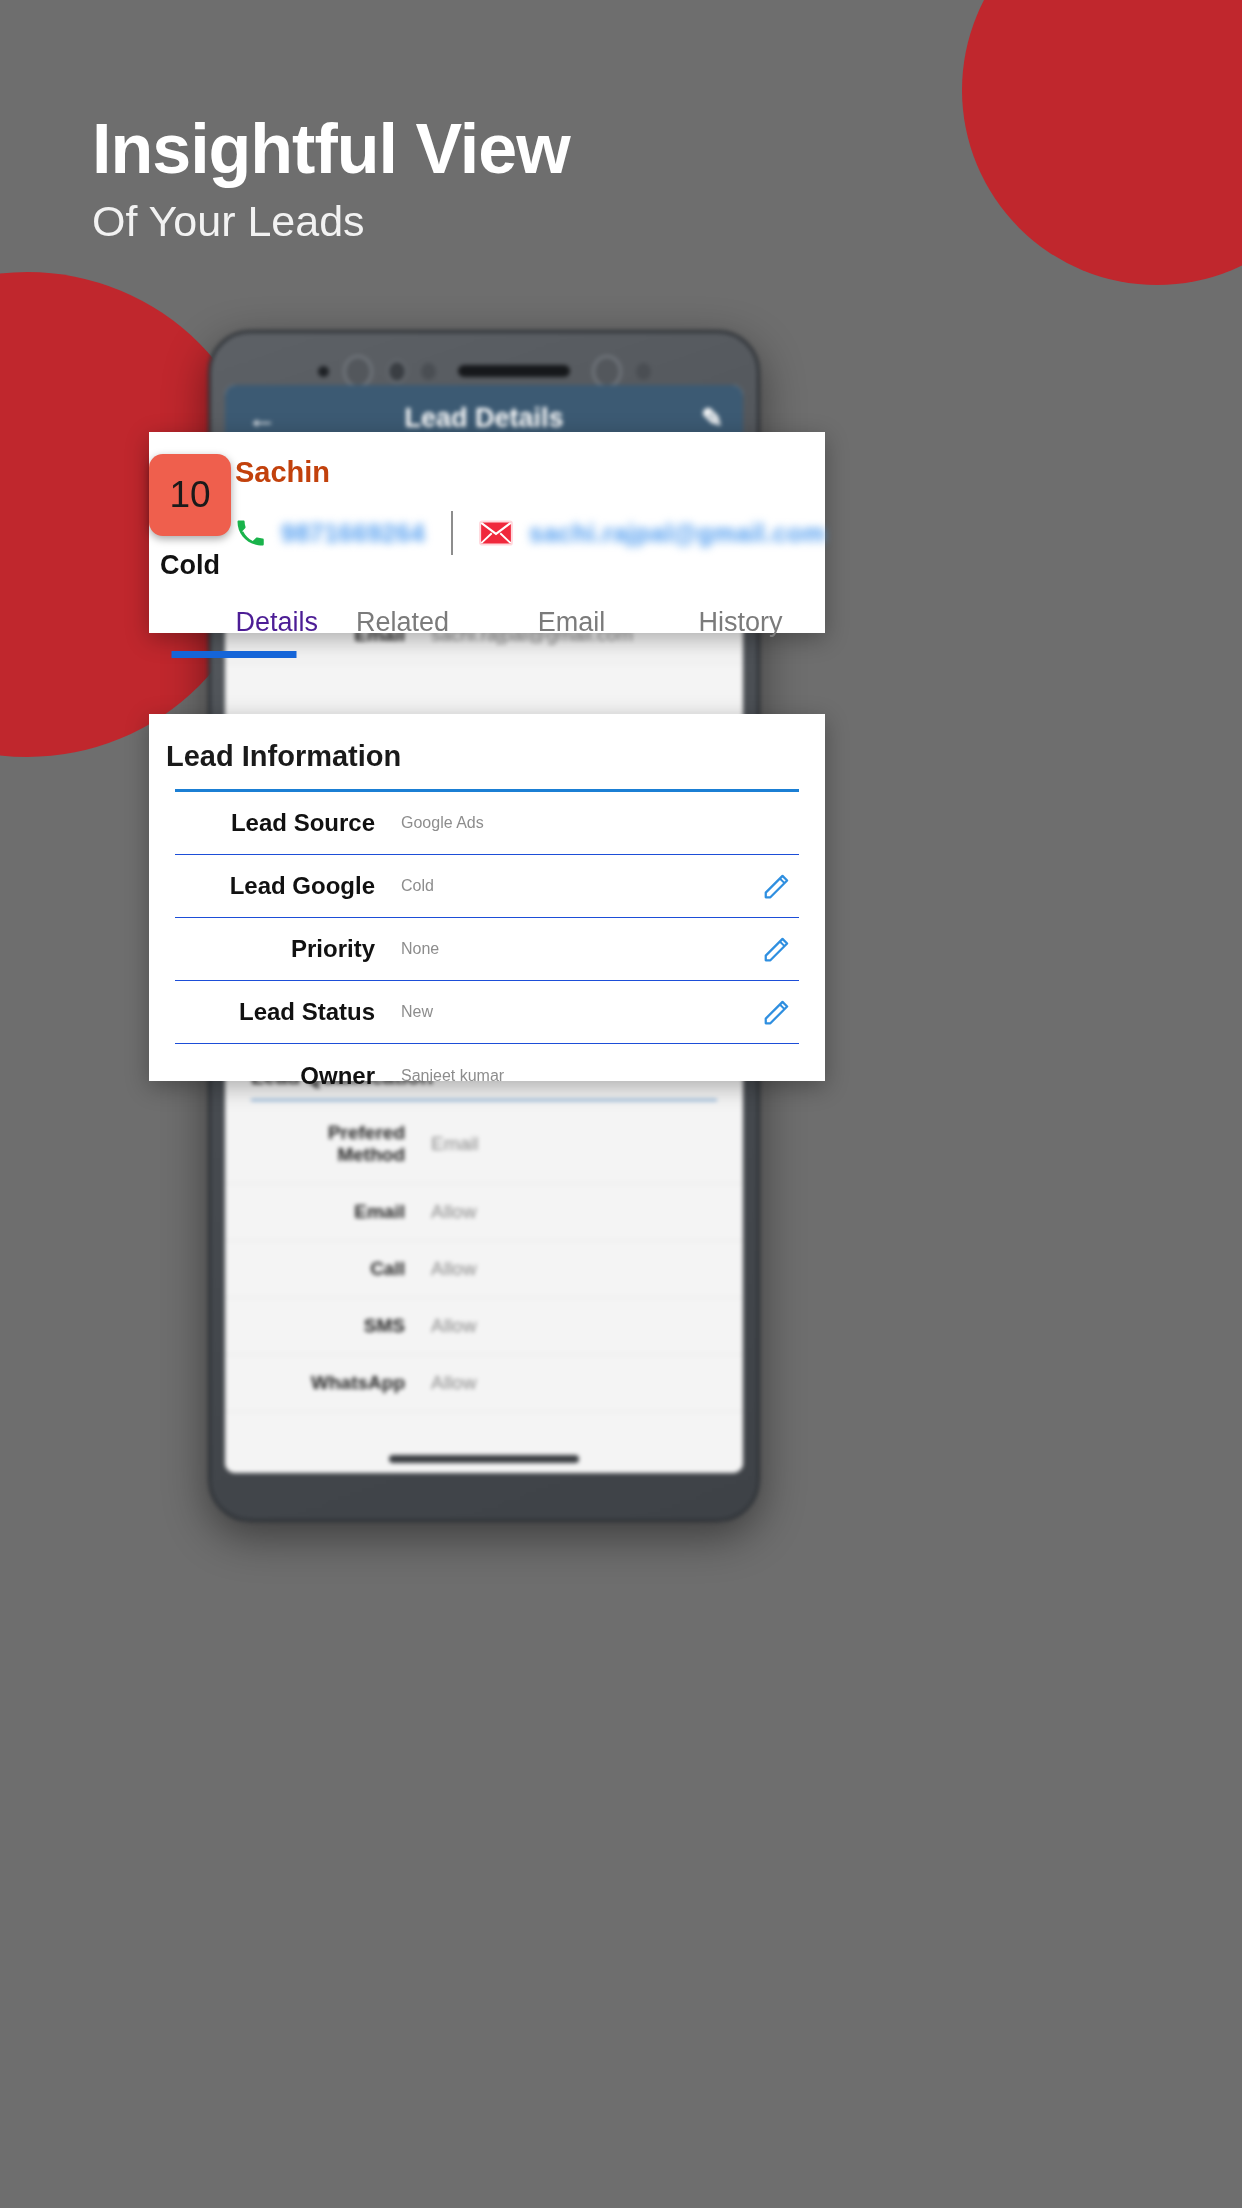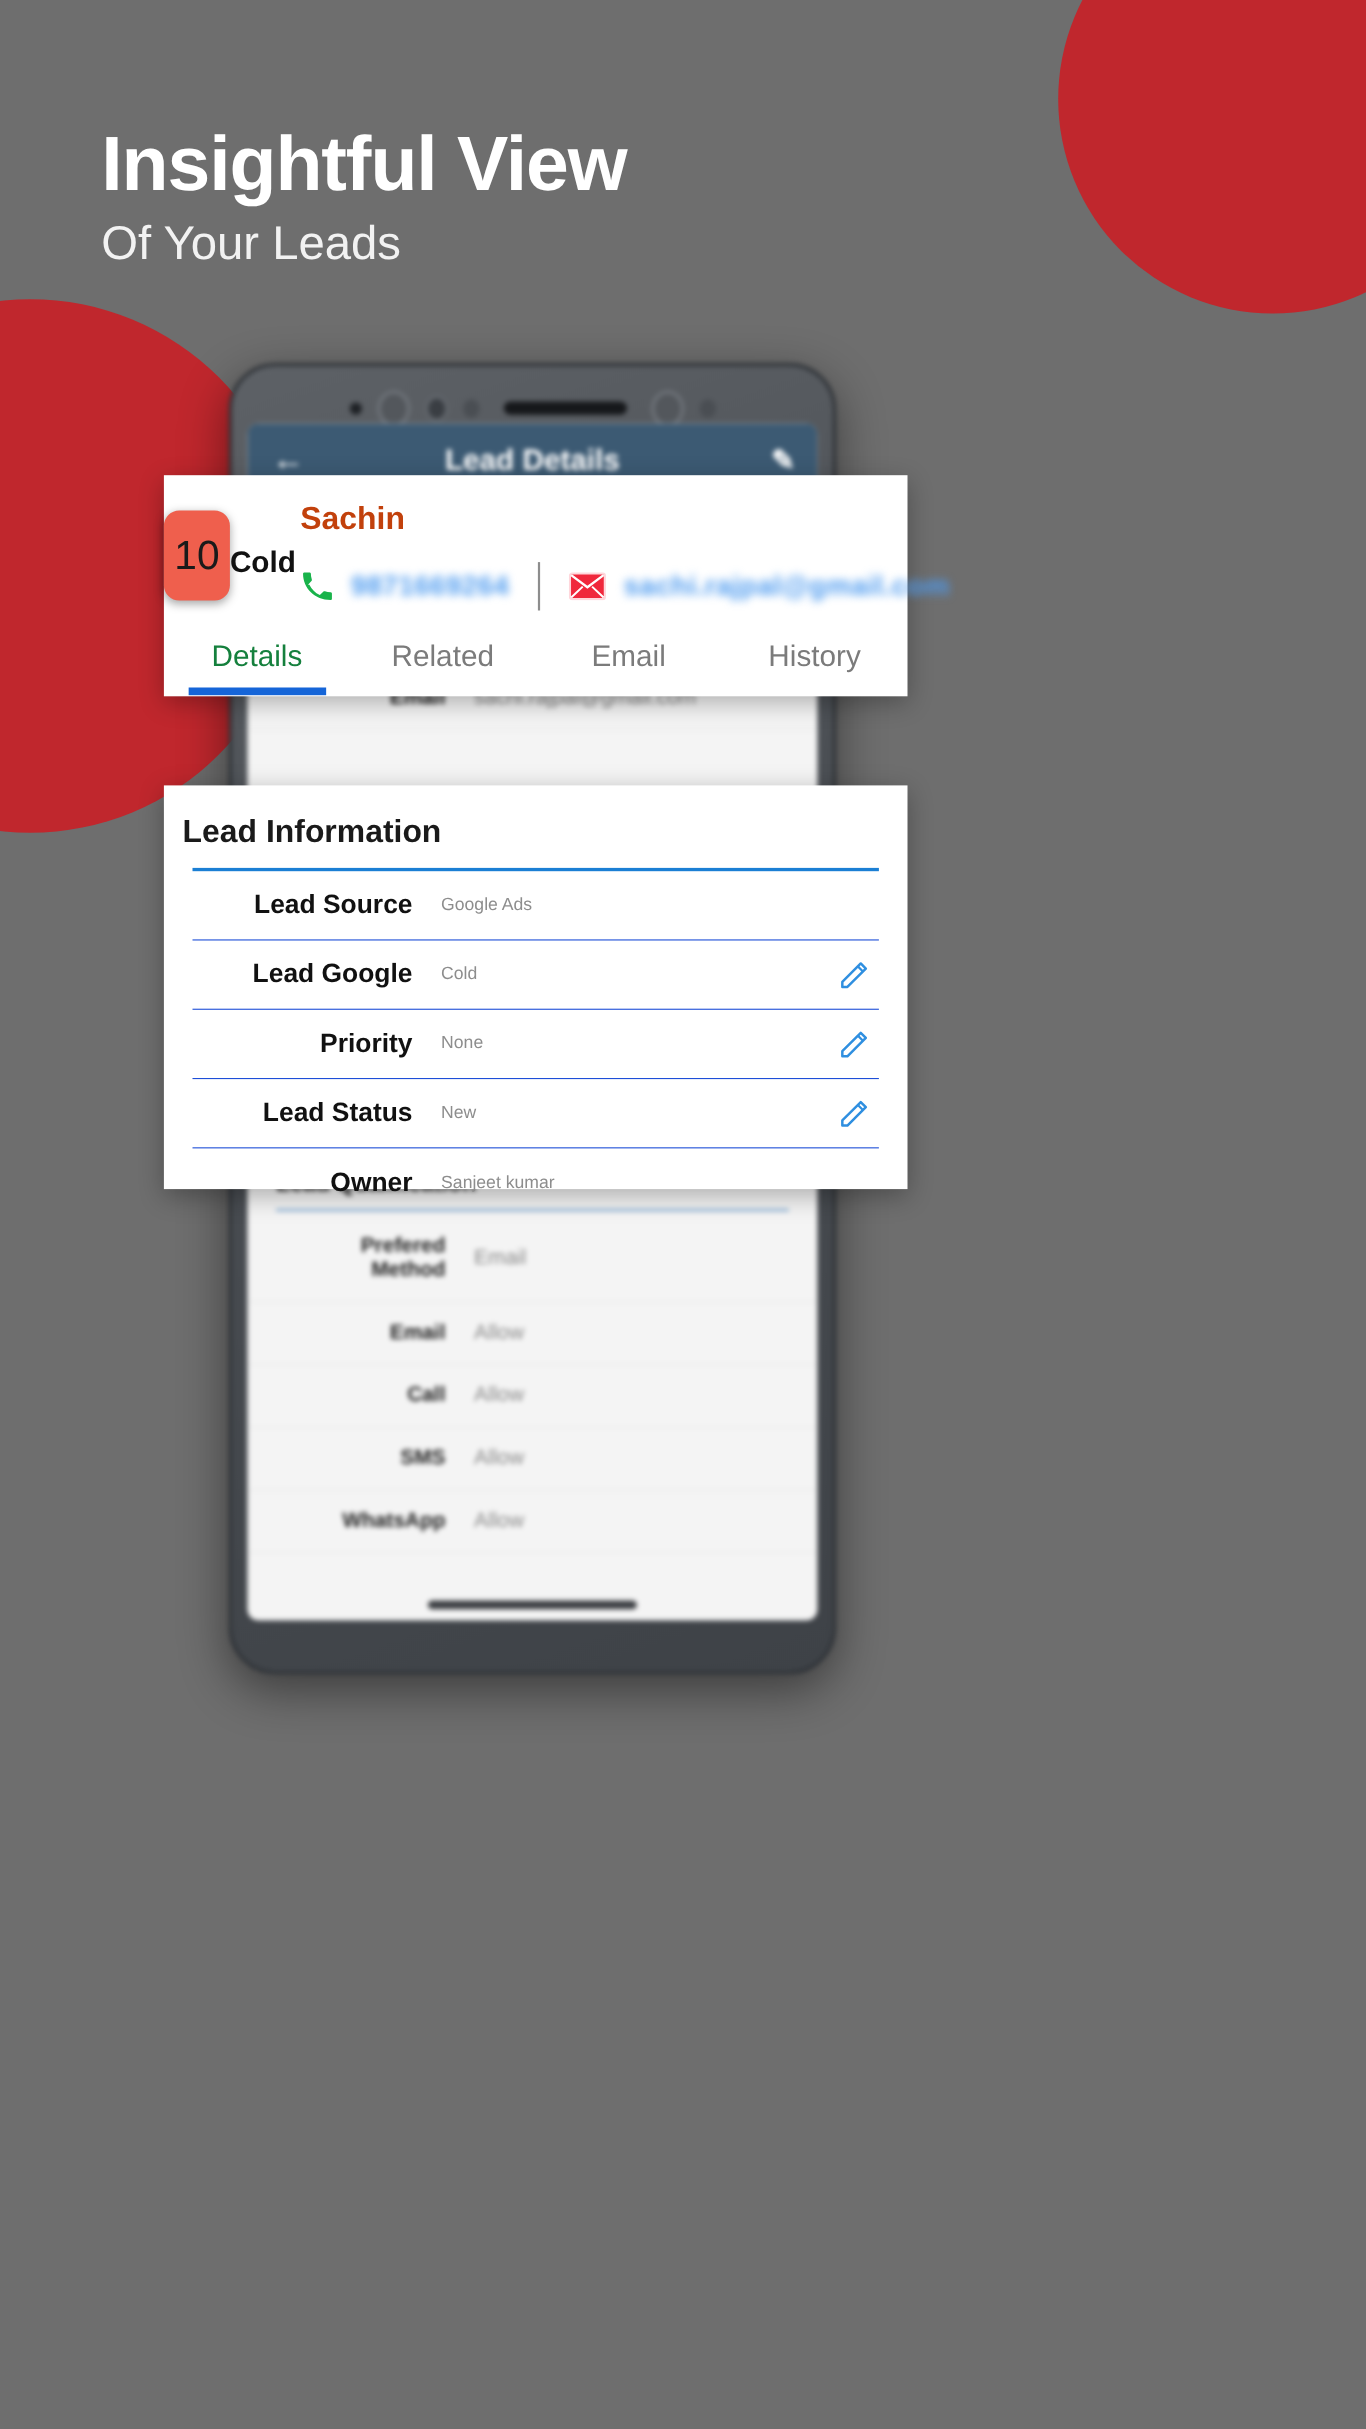--- a/index.html
+++ b/index.html
@@ -88,21 +88,21 @@
   }
 
   
   .card {
     position:absolute; background:#ffffff; z-index:8;
     box-shadow:0 6px 22px rgba(0,0,0,.30);
   }
   #lead-header-card { left:149px; top:432px; width:676px; height:201px; }
 
   .lead-top { display:flex; padding:22px 0 0 0; }
-  .badge-col { width:120px; display:flex; flex-direction:row; align-items:center; }
+  .badge-col { width:120px; display:flex; flex-direction:column; align-items:center; }
   .score-badge {
     width:82px; height:82px; border-radius:14px; background:#ef5f4d;
     display:flex; align-items:center; justify-content:center;
     font-size:37px; color:#1a1a1a;
     box-shadow:0 3px 9px rgba(0,0,0,.35);
   }
   .score-label { margin-top:14px; font-size:27px; font-weight:bold; color:#111; }
 
   .lead-info { flex:1; padding-left:4px; }
   .lead-name { font-size:29px; font-weight:bold; color:#c2410c; margin-top:2px; }
@@ -114,21 +114,21 @@
     filter:blur(4px); margin-left:16px; letter-spacing:.5px;
   }
   .ico-phone { width:30px; height:30px; }
   .ico-mail  { width:34px; height:26px; }
 
   .tabs { display:flex; margin-top:26px; }
   .tab {
     flex:1; text-align:center; font-size:27px; color:#7b7b7b;
     padding-bottom:14px; position:relative;
   }
-  .tab.active { color:#15803d; }
+  .tab.active { color:#4c1d95;text-align:right; }
   .tab.active::after {
     content:""; position:absolute; left:50%; transform:translateX(-50%);
     bottom:-6px; width:125px; height:7px; background:#1565d8;
   }
 
   
   #lead-info-card { left:149px; top:714px; width:676px; height:367px; padding:26px 0 0 0; }
   .li-title { font-size:29px; font-weight:bold; color:#1a1a1a; padding:0 0 16px 17px; }
   .li-rule  { height:3px; background:#1b7fd4; margin:0 26px 0 26px; }
   .li-row {

